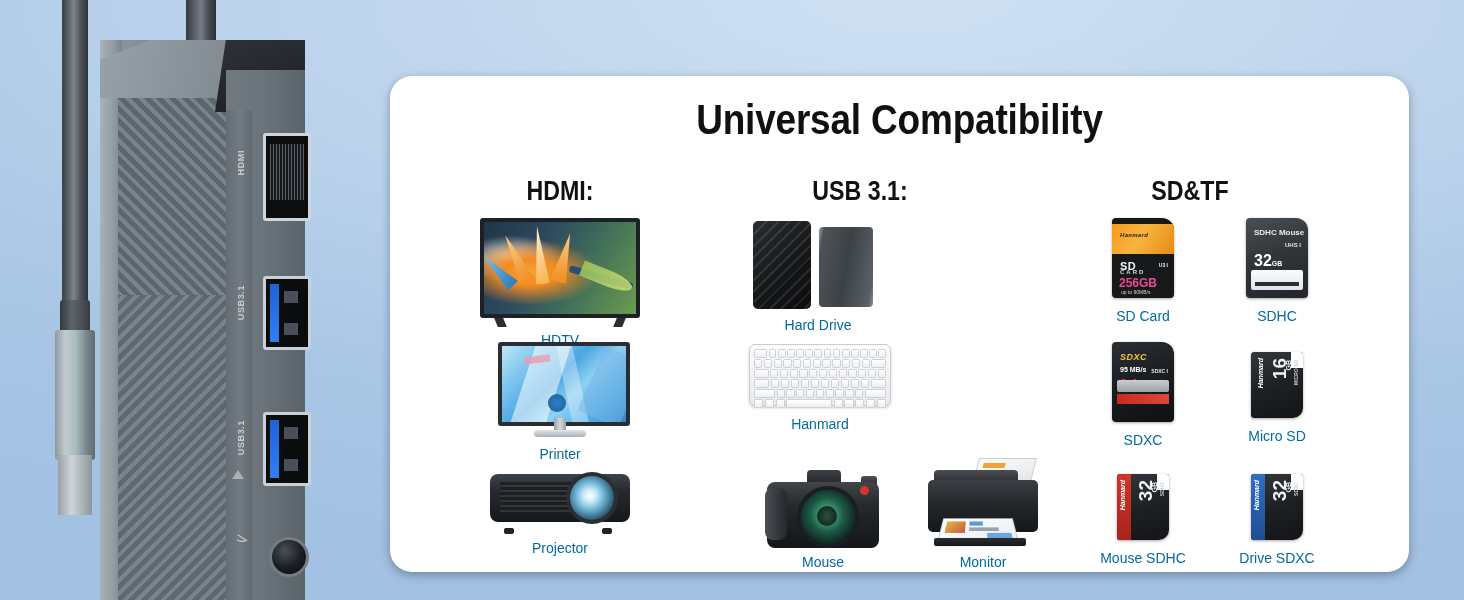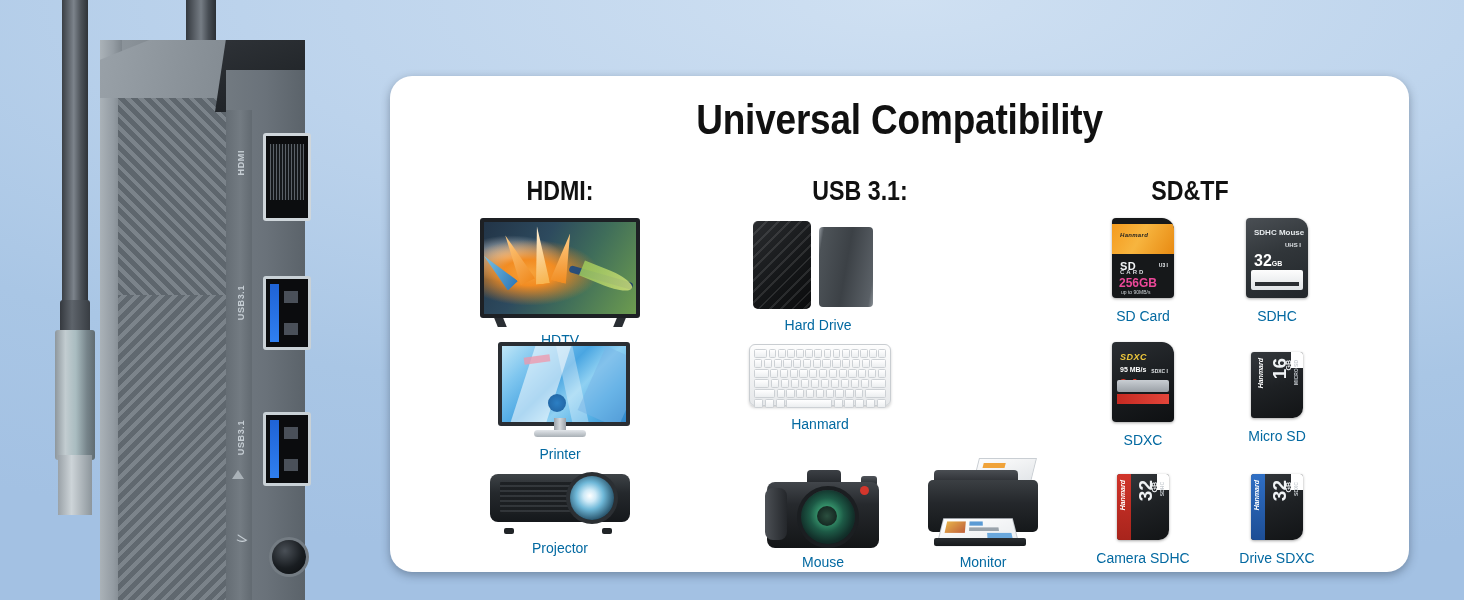--- a/index.html
+++ b/index.html
@@ -562,21 +562,21 @@
 
     <div class="cell" style="left:688px;top:392px;width:130px;">
       <div class="art msd msd-red" style="margin-top:6px;">
         <span class="side"></span>
         <span class="notch"></span>
         <span class="vt brandv">Hanmard</span>
         <span class="vt cap32"><span>32</span></span>
         <span class="vt capgb">GB</span>
         <span class="vt capsub">SDHC</span>
       </div>
-      <div class="cap" style="margin-top:10px;">Camera SDHC</div>
+      <div class="cap" style="margin-top:10px;">Mouse SDHC</div>
     </div>
 
     <div class="cell" style="left:822px;top:392px;width:130px;">
       <div class="art msd msd-blue" style="margin-top:6px;">
         <span class="side"></span>
         <span class="notch"></span>
         <span class="vt brandv">Hanmard</span>
         <span class="vt cap32"><span>32</span></span>
         <span class="vt capgb">GB</span>
         <span class="vt capsub">SDXC</span>

